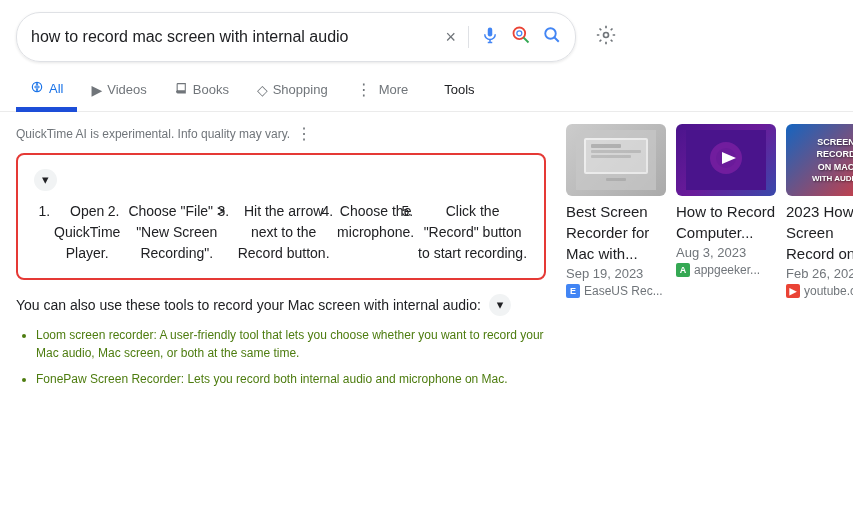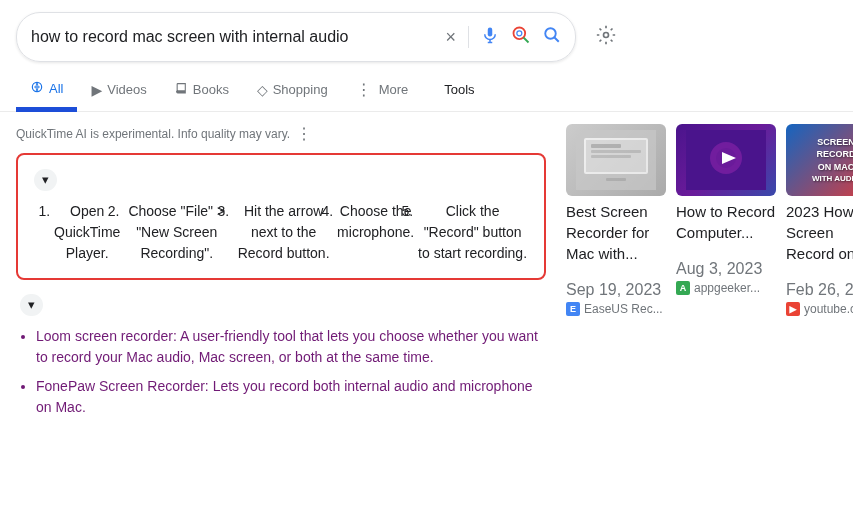--- a/index.html
+++ b/index.html
@@ -204,22 +204,22 @@
 
     
     .tool-list {
       list-style: disc;
       padding-left: 20px;
       display: flex;
       flex-direction: column;
       gap: 8px;
     }
     .tool-list li {
-      font-size: 14px;
-      color: #701a75;
+      font-size: 12px;
+      color: #4d7c0f;
       line-height: 1.5;
     }
     .tool-name {
       font-weight: 500;
     }
     .result-card-row {
       display: flex;
       gap: 10px;
     }
     .result-card {
@@ -250,23 +250,23 @@
       background: linear-gradient(135deg, #1565c0 0%, #e53935 100%);
       font-size: 10px;
     }
     .card-title {
       font-size: 15px;
       color: #202124;
       margin-top: 5px;
       line-height: 1.4;
     }
     .card-date {
-      font-size: 16px;
-      color: #70757a;
-      margin-top: 17px;
+      font-size: 13px;
+      color: #70757a;
+      margin-top: 2px;
     }
     .card-source {
       display: flex;
       align-items: center;
       gap: 4px;
       margin-top: 3px;
     }
     .source-icon {
       width: 14px;
       height: 14px;
@@ -380,20 +380,21 @@
       <ol class="ai-steps">
         <li>Open QuickTime Player.</li>
         <li>Choose "File" &gt; "New Screen Recording".</li>
         <li>Hit the arrow next to the Record button.</li>
         <li>Choose the microphone.</li>
         <li>Click the "Record" button to start recording.</li>
       </ol>
     </div>
 
     <div class="also-section">
+      <span>You can also use these tools to record your Mac screen with internal audio:</span>
       <span class="also-expand-btn">
         <span>▾</span>
       </span>
     </div>
 
     <ul class="tool-list">
       <li>
         <span class="tool-name">Loom screen recorder:</span>
         <span>A user-friendly tool that lets you choose whether you want to record your Mac audio, Mac screen, or both at the same time.</span>
       </li>

